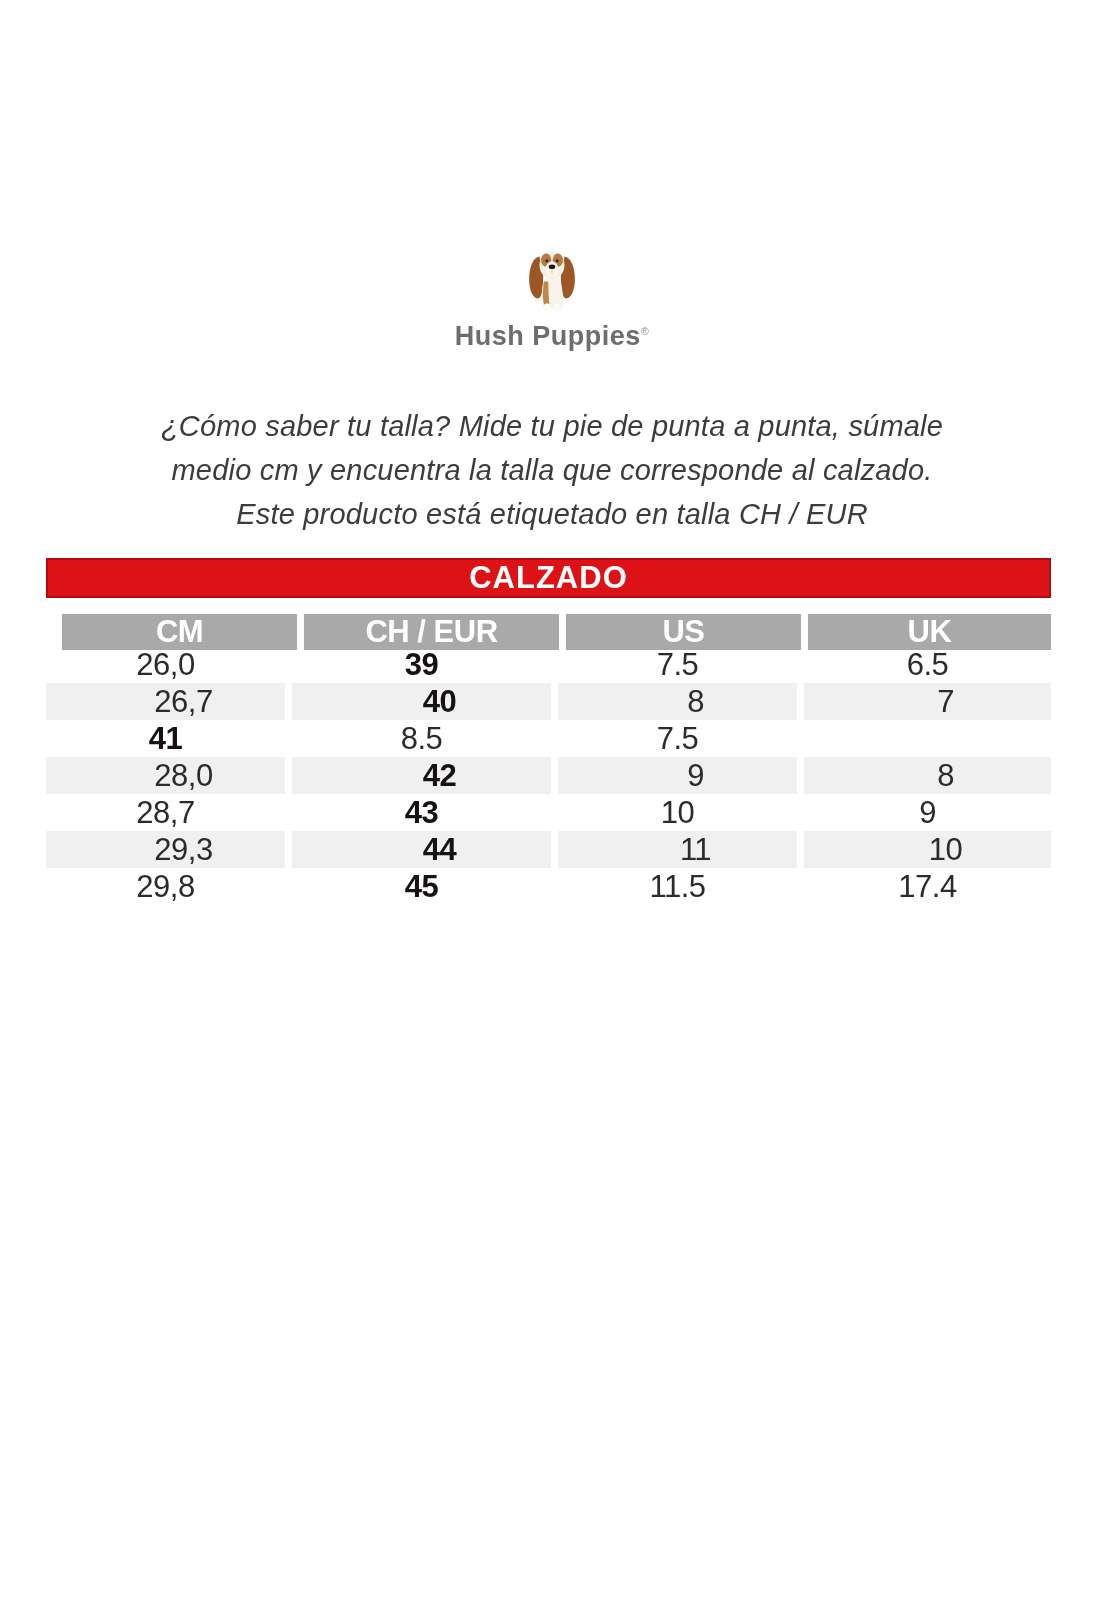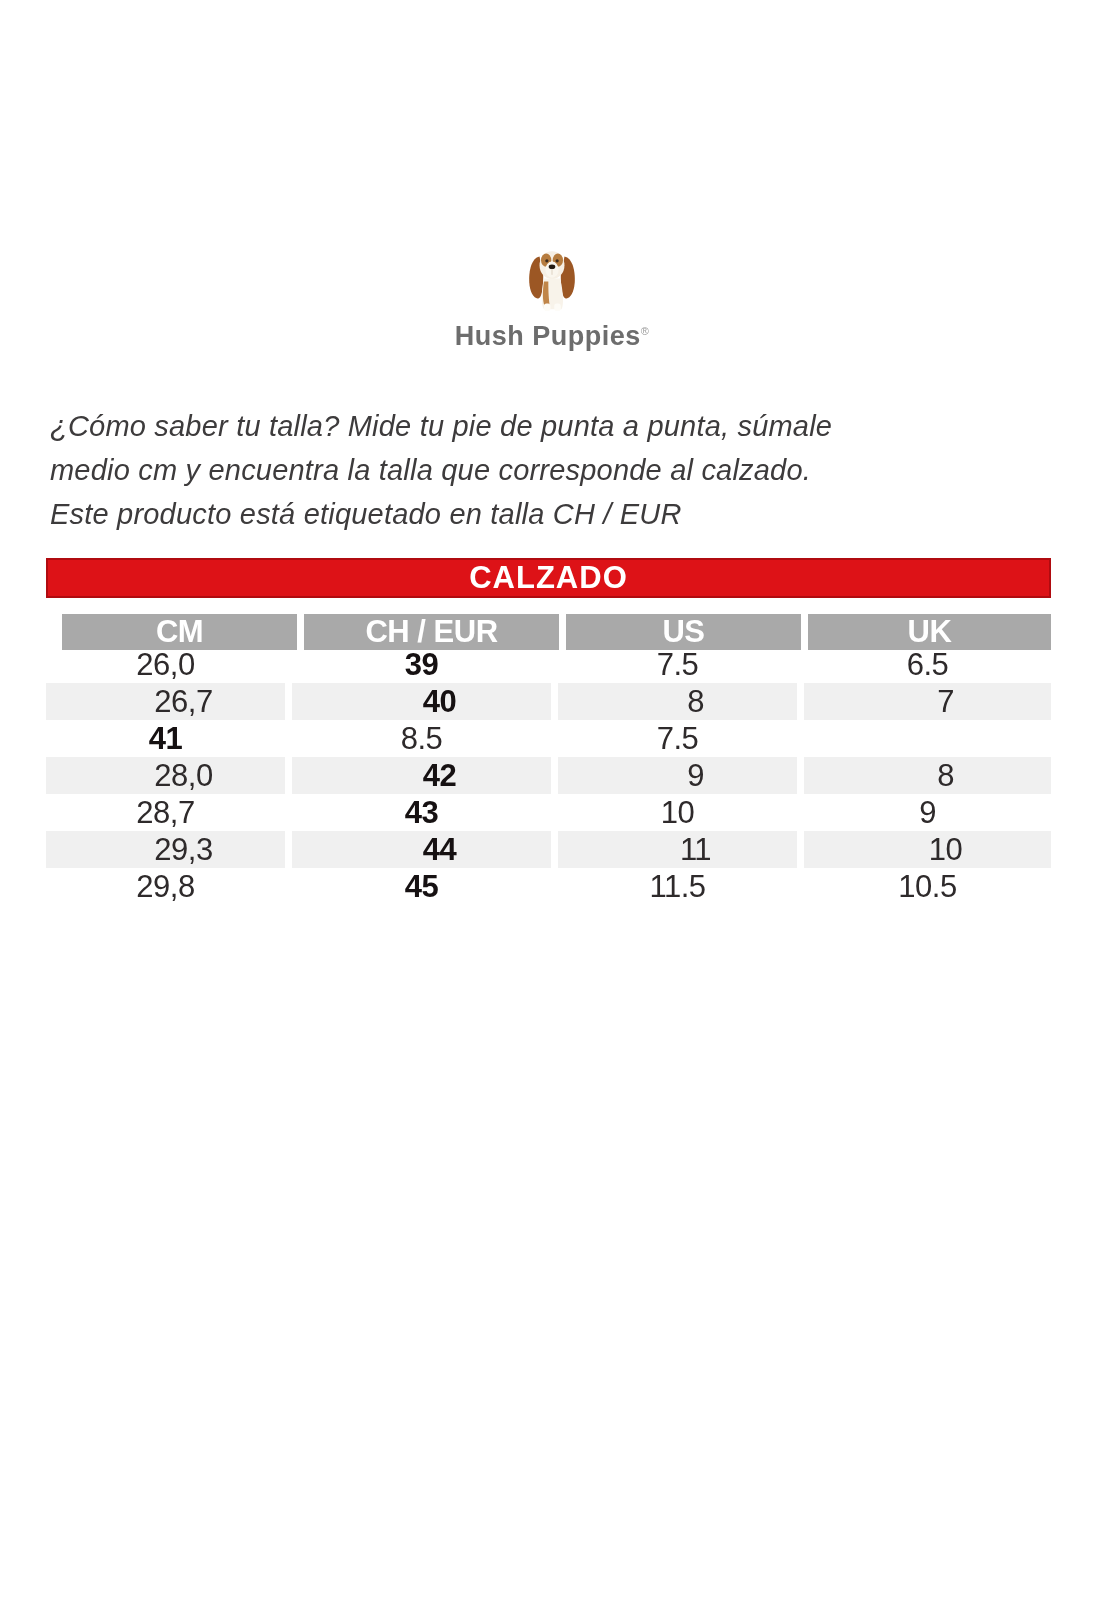--- a/index.html
+++ b/index.html
@@ -43,20 +43,21 @@
     letter-spacing: 1px;
     margin-top: 1px;
   }
 
   
   .intro {
     position: absolute;
     top: 404px;
     left: 50px;
     right: 50px;
+    text-align: center;
     font-style: italic;
     font-size: 29px;
     line-height: 44px;
     color: #3d3b3c;
     letter-spacing: 0.2px;
   }
 
   
   .size-table {
     position: absolute;
@@ -182,17 +183,17 @@
       <div class="cell">29,3</div>
       <div class="cell eur">44</div>
       <div class="cell">11</div>
       <div class="cell">10</div>
     </div>
 
     <div class="grid-row data-row">
       <div class="cell">29,8</div>
       <div class="cell eur">45</div>
       <div class="cell">11.5</div>
-      <div class="cell">10.5</div>
+      <div class="cell">17.4</div>
     </div>
 
   </section>
 </div>
 
 </body></html>

